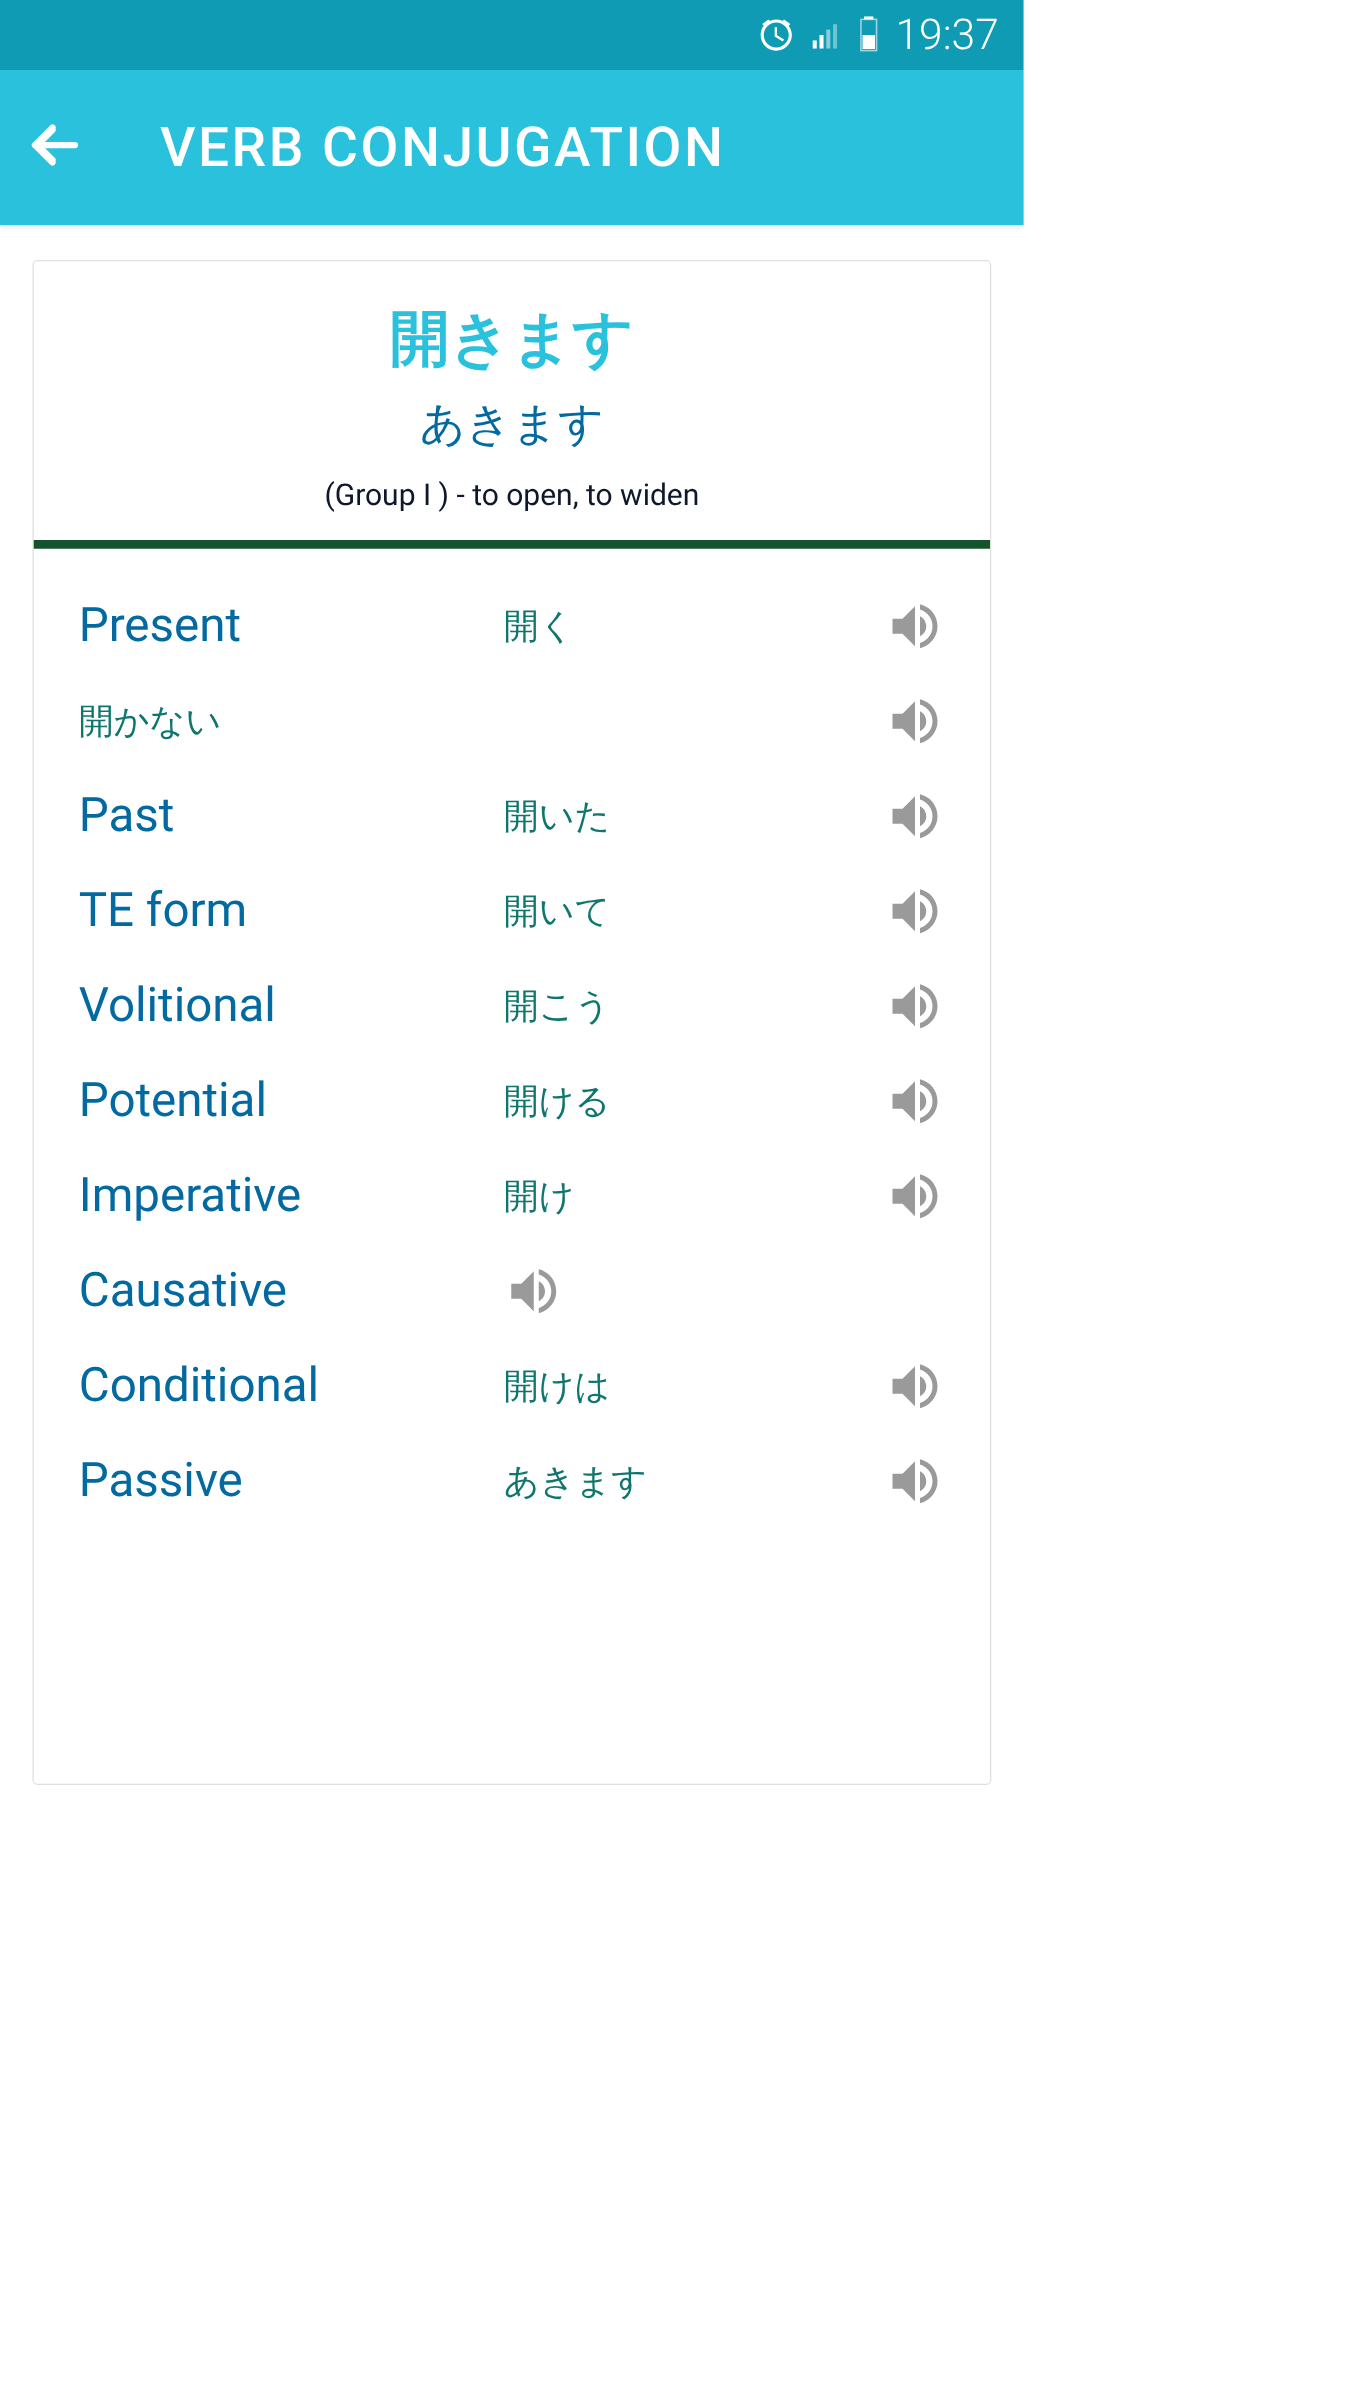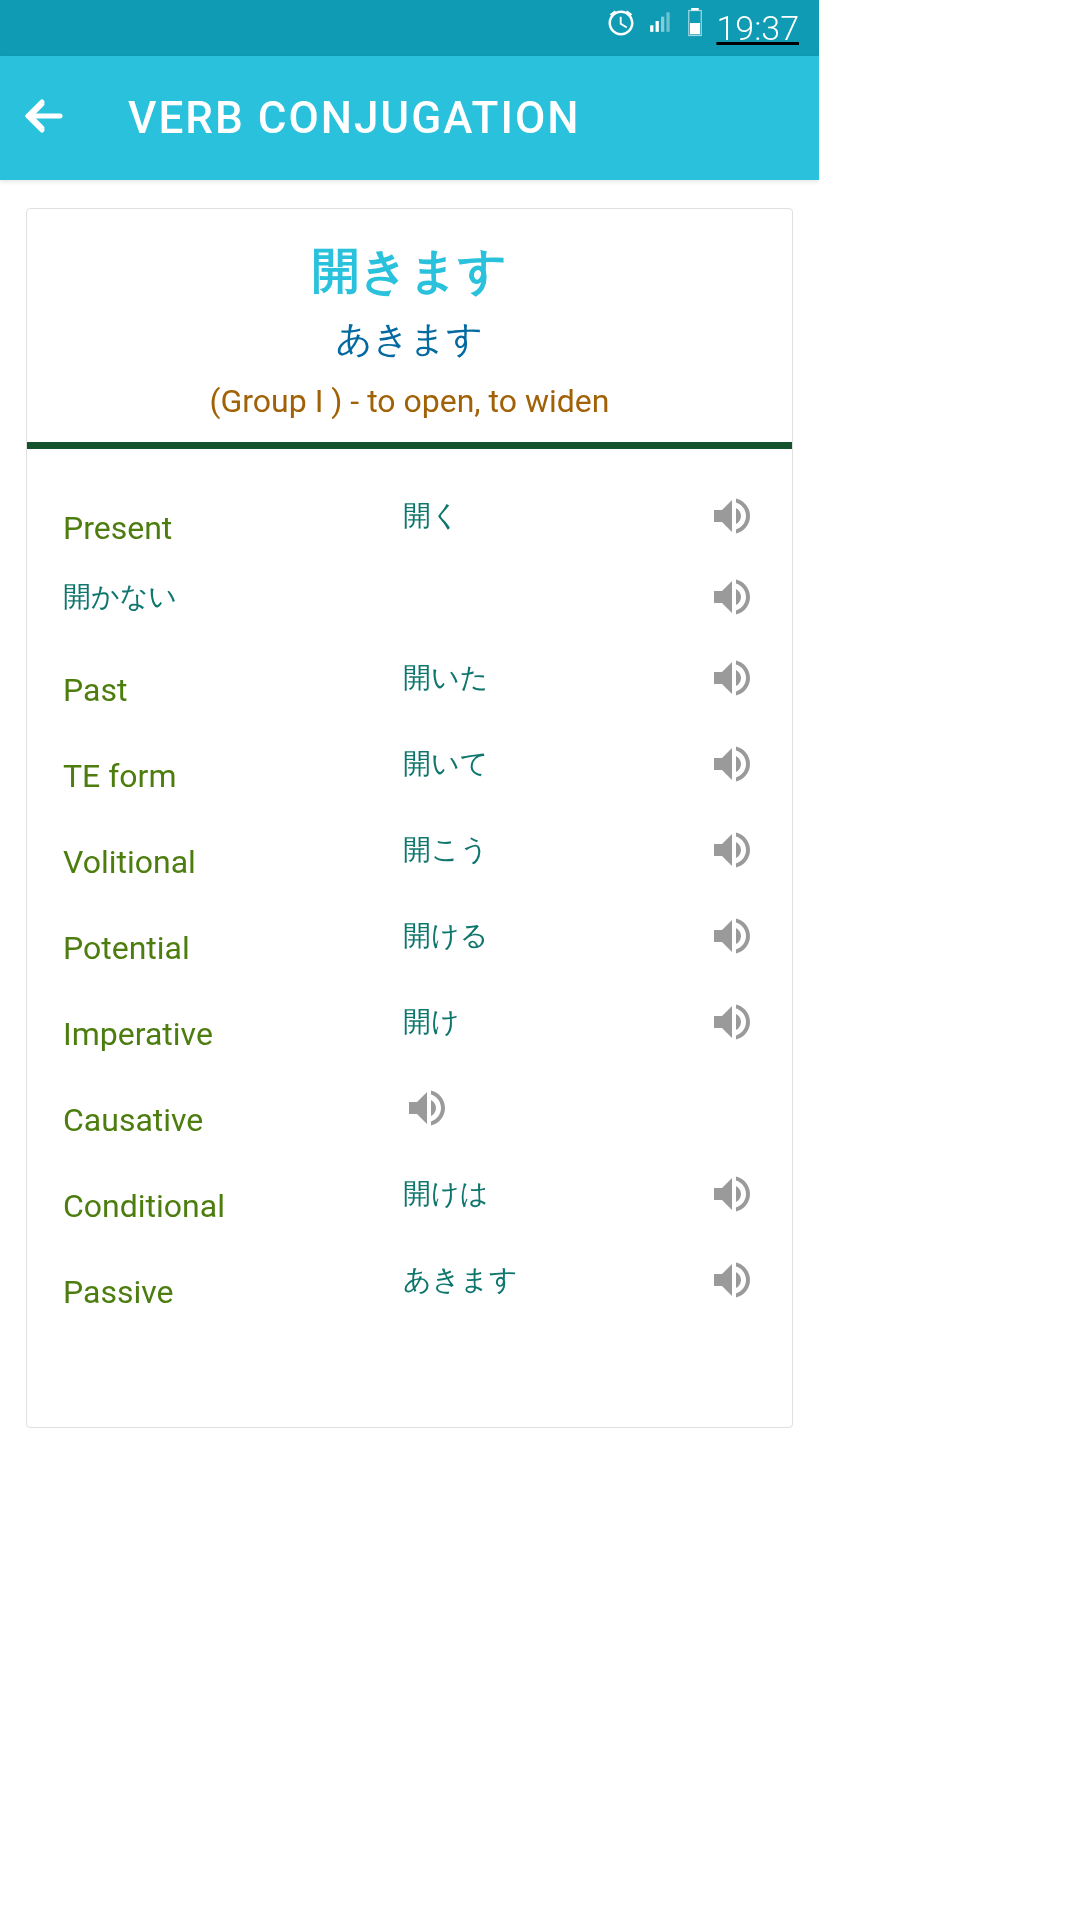--- a/index.html
+++ b/index.html
@@ -18,22 +18,22 @@
       background: #0e9bb3;
       height: 56px;
       display: flex;
       justify-content: flex-end;
       align-items: center;
       padding-right: 20px;
       gap: 12px;
     }
     .status-icons {
       display: flex;
+      align-items: center;
       gap: 12px;
-      text-decoration: underline;
     }
     .status-time {
       color: white;
       font-size: 34px;
       font-weight: 300;
     }
     .alarm-icon, .signal-icon, .battery-icon {
       color: white;
     }
     .alarm-icon svg, .signal-icon svg, .battery-icon svg {
@@ -76,38 +76,37 @@
       font-size: 48px;
       font-weight: 600;
       margin-bottom: 12px;
     }
     .verb-reading {
       color: #0369a1;
       font-size: 36px;
       margin-bottom: 18px;
     }
     .verb-description {
-      color: #a16207;
-      font-size: 32px;
+      color: #0f172a;
+      font-size: 24px;
     }
     .conjugation-list {
       padding: 36px 36px 20px;
     }
     .conjugation-row {
       display: flex;
       align-items: center;
       margin-bottom: 24px;
       min-height: 52px;
     }
     .conj-label {
-      color: #4d7c0f;
-      font-size: 32px;
+      color: #0369a1;
+      font-size: 38px;
       width: 340px;
       flex-shrink: 0;
-      margin-top: 24px;
     }
     .conj-value {
       color: #0f766e;
       font-size: 28px;
       flex: 1;
     }
     .speaker-button {
       color: #9a9a9a;
       flex-shrink: 0;
     }

